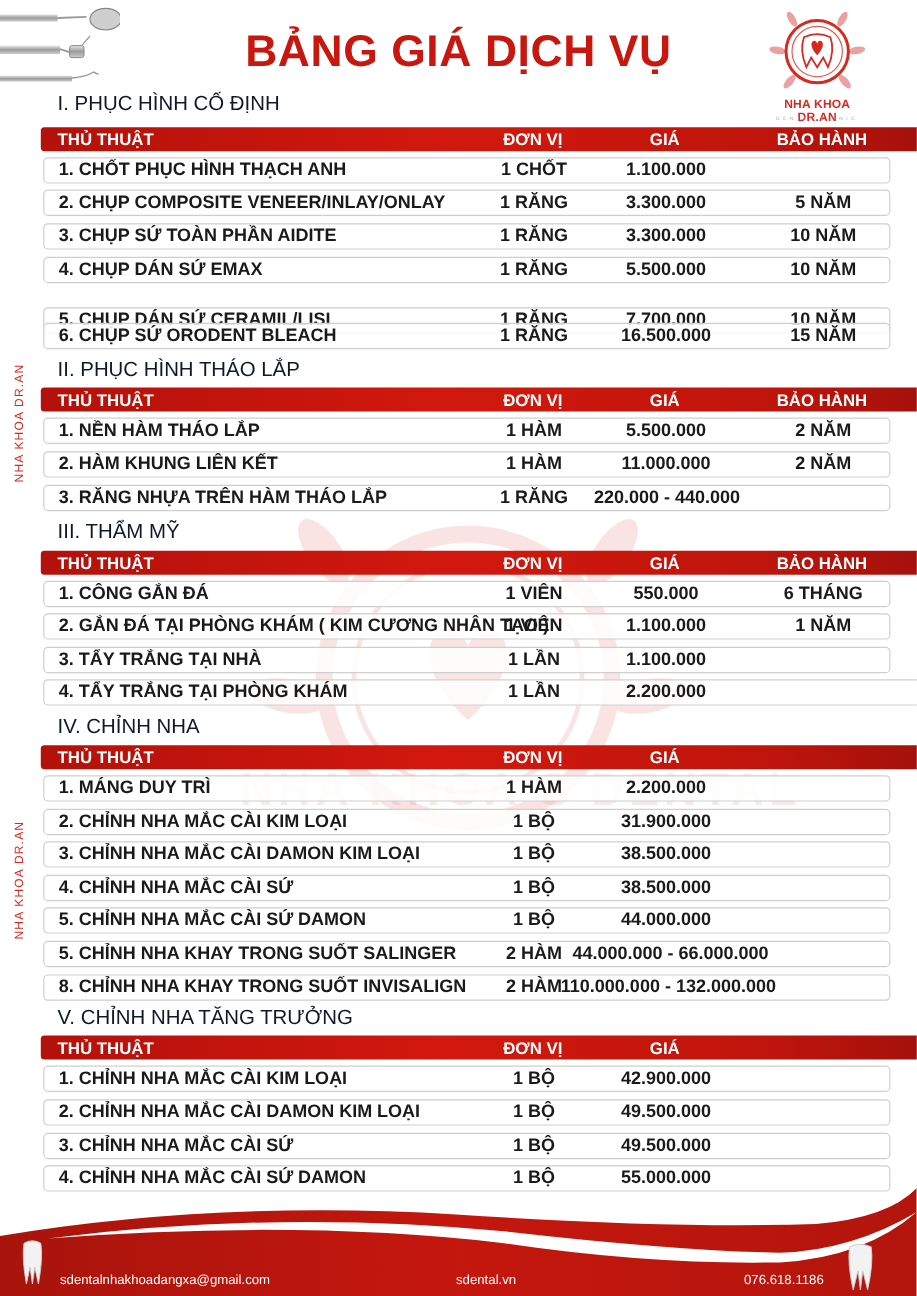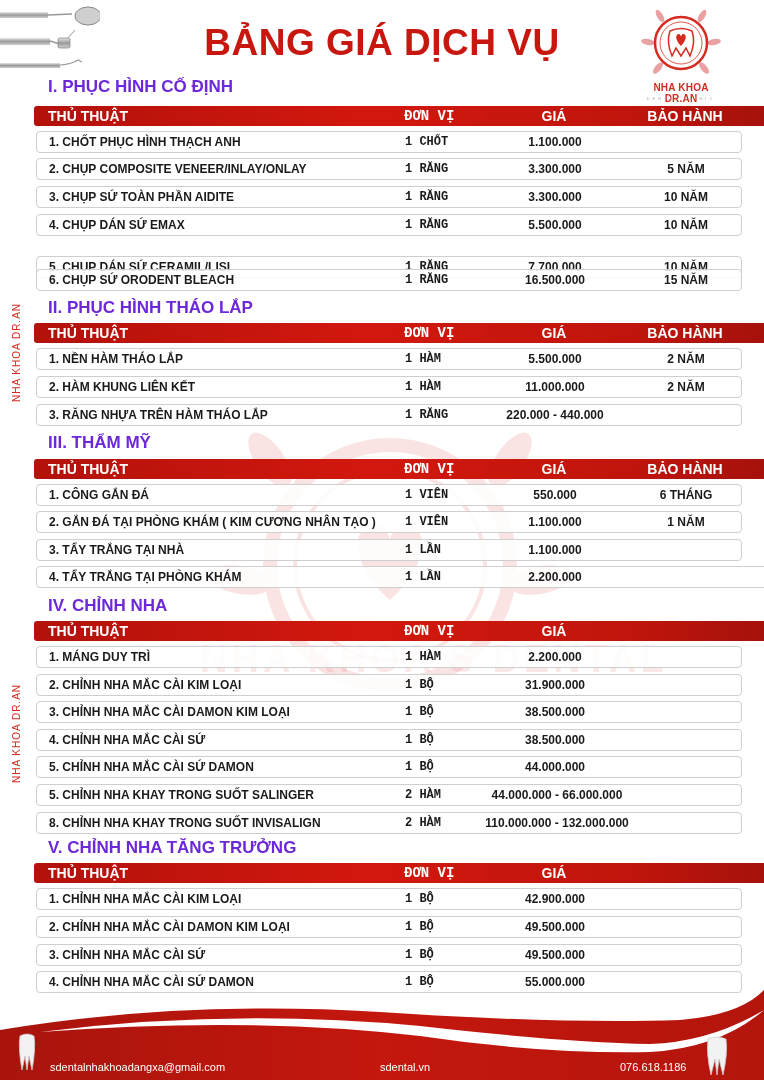--- a/index.html
+++ b/index.html
@@ -5,27 +5,27 @@
   html,body{margin:0;padding:0;}
   body{width:764px;height:1080px;position:relative;overflow:hidden;background:#ffffff;font-family:"Liberation Sans","DejaVu Sans",sans-serif;color:#1a1a1a;}
   .tools{position:absolute;left:0;top:0;width:100px;height:75px;}
   .title{position:absolute;left:0;right:0;top:22px;text-align:center;font-weight:bold;font-size:37px;color:#c8170f;letter-spacing:0.5px;}
   .logo{position:absolute;left:640px;top:6px;width:82px;height:96px;text-align:center;}
   .logo .brand{position:absolute;left:0;top:76px;width:82px;font-size:10px;font-weight:bold;color:#d52a20;letter-spacing:0.2px;}
   .logo .sub{position:absolute;left:0;top:90px;width:82px;font-size:4px;color:#aaa;letter-spacing:3px;}
   .side{position:absolute;left:11px;font-size:10px;color:#d52a20;letter-spacing:1px;transform-origin:left top;transform:rotate(-90deg);white-space:nowrap;}
   .watermark{position:absolute;left:210px;top:400px;width:360px;height:330px;opacity:0.12;pointer-events:none;}
   .wm-text{position:absolute;left:200px;top:638px;font-size:38px;font-weight:bold;color:#d52a20;opacity:0.10;letter-spacing:4px;white-space:nowrap;}
-  .section-title{position:absolute;left:48px;font-size:17px;font-weight:bold;color:#6d28d9;}
+  .section-title{position:absolute;left:48px;font-size:17px;font-weight:normal;color:#0f172a;}
   .thead{position:absolute;left:34px;width:744px;height:20px;border-radius:3px;background:linear-gradient(90deg,#b3110b 0%,#d2180e 45%,#c0150c 80%,#a3110b 100%);color:#fff;font-size:14px;font-weight:bold;}
-  .row{position:absolute;left:36px;width:704px;height:20px;border:1.5px solid #cfcfcf;border-radius:4px;background:rgba(255,255,255,0.85);font-size:12px;font-weight:bold;color:#1a1a1a;}
+  .row{position:absolute;left:36px;width:704px;height:20px;border:1.5px solid #cfcfcf;border-radius:4px;background:rgba(255,255,255,0.85);font-size:15px;font-weight:bold;color:#1a1a1a;}
   .cell{position:absolute;top:0;height:20px;line-height:20px;white-space:nowrap;}
   .c1{left:12px;}
   .thead .c1{left:14px;}
-  .c2{left:368px;width:80px;font-family:Liberation Mono, monospace;}
+  .c2{left:368px;width:80px;text-align:center;}
   .thead .c2{left:370px;}
   .c3{left:458px;width:120px;text-align:center;}
   .thead .c3{left:460px;}
   .c4{left:604px;width:90px;text-align:center;}
   .thead .c4{left:606px;}
   .footer{position:absolute;left:0;top:990px;width:764px;height:90px;}
   .footer-text{position:absolute;top:1061px;font-size:11px;color:#fff;}
 </style>
 </head>
 <body>

